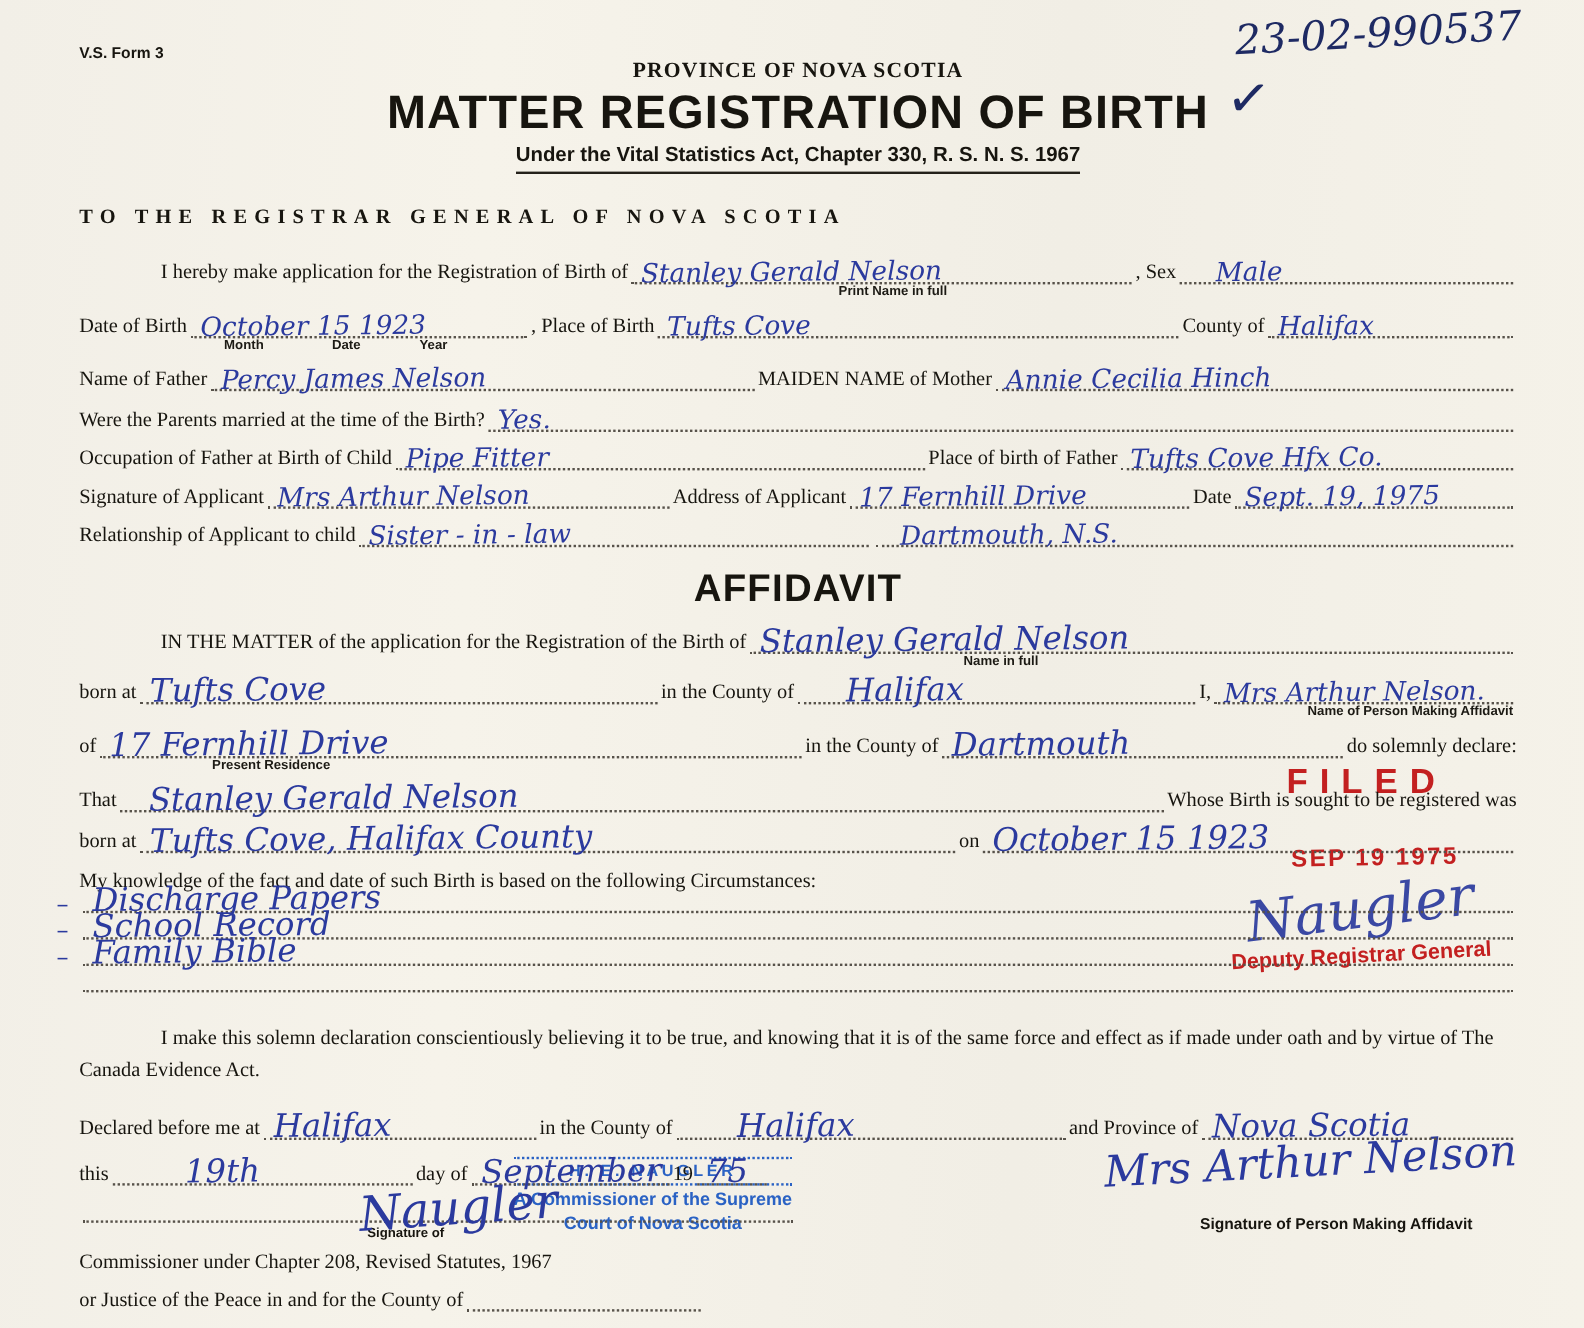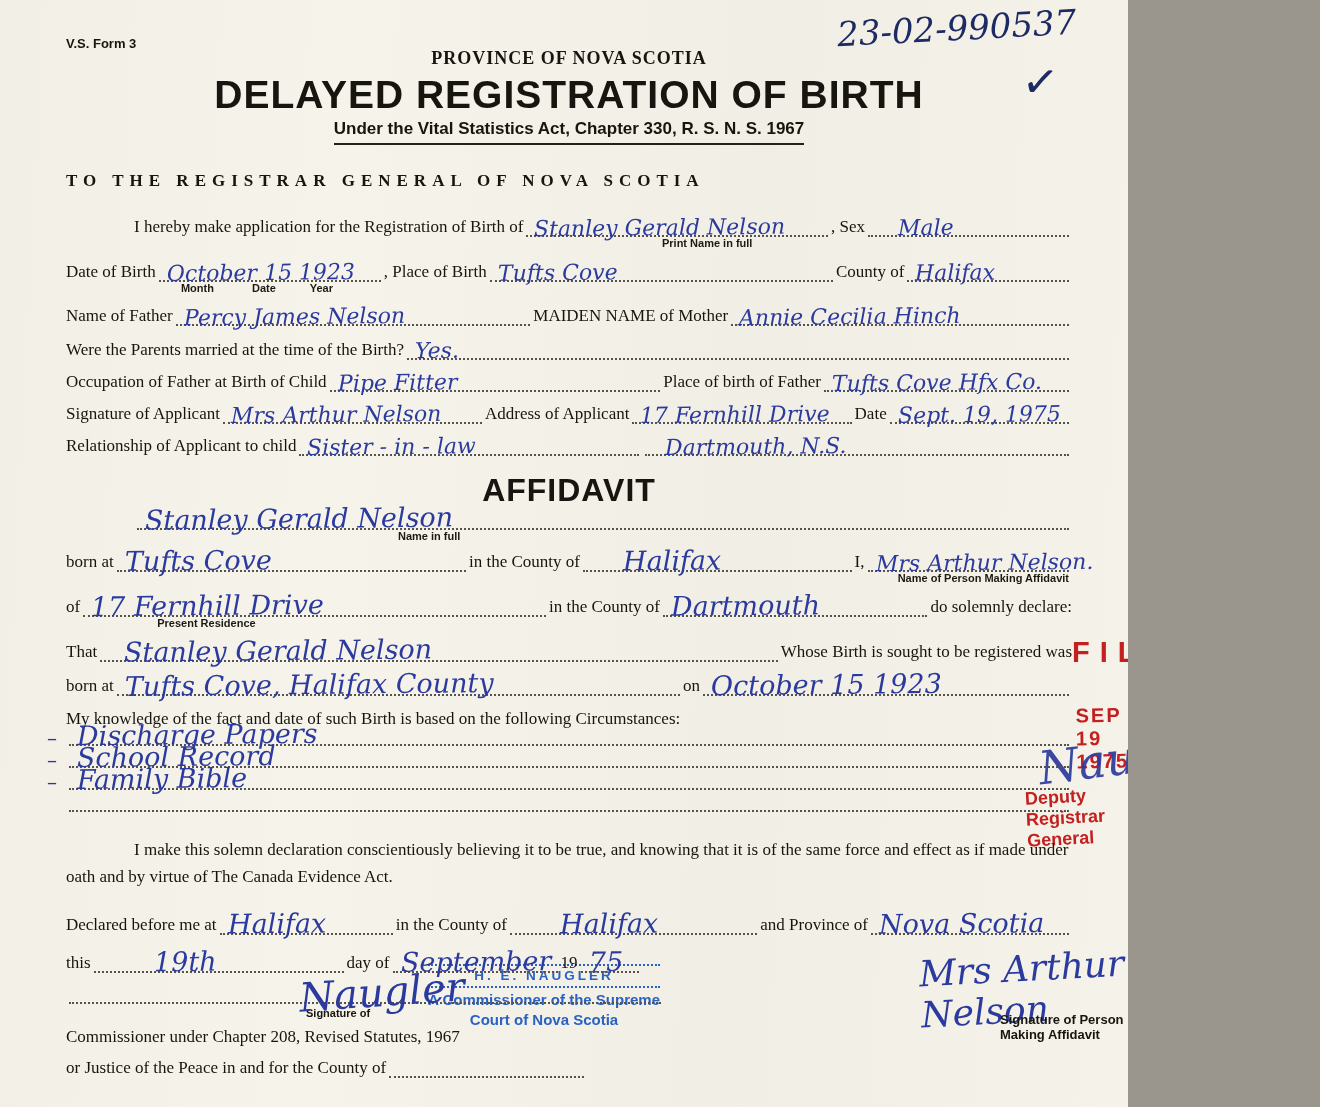--- a/index.html
+++ b/index.html
@@ -1,18 +1,18 @@
 <!DOCTYPE html>
 <html><head>
 <meta charset="utf-8">
 <style>
   * { margin:0; padding:0; box-sizing:border-box; }
   html,body { background:#9a968e; }
   .page {
-    width:1128px; height:1107px; position:relative; overflow:hidden;
+    width:1320px; height:1107px; position:relative; overflow:hidden;
     background:linear-gradient(93deg,#f2efe7 0%,#f6f3ea 30%,#f1eee5 65%,#f5f2e9 100%);
     font-family:"Liberation Serif","DejaVu Serif",serif; color:#17150f;
     font-size:17px;
   }
   .content { position:absolute; left:66px; right:56px; top:0; }
   .center { text-align:center; }
   .province { font-weight:bold; font-size:18px; letter-spacing:1px; margin-top:48px; }
   .title { font-family:"Liberation Sans","DejaVu Sans",sans-serif; font-weight:bold; font-size:39px; letter-spacing:1px; margin-top:4px; }
   .subtitle-wrap { margin-top:2px; }
   .subtitle { display:inline-block; font-family:"Liberation Sans","DejaVu Sans",sans-serif; font-weight:bold; font-size:17px; border-bottom:2px solid #24211a; padding-bottom:4px; }
@@ -60,21 +60,21 @@
     <div class="bs-name">H.  E.  NAUGLER</div>
     <div class="bs-line">A Commissioner of the Supreme</div>
     <div class="bs-line">Court of Nova Scotia</div>
   </div>
   <div class="abs applicant-sig">Mrs Arthur Nelson</div>
   <div class="abs applicant-sig-label">Signature of Person Making Affidavit</div>
 
   <div class="content">
 
     <div class="center province">PROVINCE OF NOVA SCOTIA</div>
-    <div class="center title">DELAYED REGISTRATION OF BIRTH</div>
+    <div class="center title">MATTER REGISTRATION OF BIRTH</div>
     <div class="center subtitle-wrap">
       <span class="subtitle">Under the Vital Statistics Act, Chapter 330, R. S. N. S. 1967</span>
     </div>
     <div class="addressee">TO THE REGISTRAR GENERAL OF NOVA SCOTIA</div>
 
     <div class="frow" style="margin-top:26px;">
       <span class="indent"></span>
       <span class="lbl">I hereby make application for the Registration of Birth of</span>
       <span class="fill" style="flex-grow:3;">
         <span class="hw">Stanley Gerald Nelson</span>
@@ -156,20 +156,21 @@
       </span>
       <span class="fill" style="flex-grow:1.25;">
         <span class="hw" style="left:20px;">Dartmouth, N.S.</span>
       </span>
     </div>
 
     <div class="center affheading">AFFIDAVIT</div>
 
     <div class="frow" style="margin-top:16px;">
       <span class="indent"></span>
+      <span class="lbl">IN THE MATTER of the application for the Registration of the Birth of</span>
       <span class="fill">
         <span class="hw hw-lg">Stanley  Gerald  Nelson</span>
         <span class="sub" style="left:28%;">Name in full</span>
       </span>
     </div>
 
     <div class="frow" style="margin-top:22px;">
       <span class="lbl">born at</span>
       <span class="fill" style="flex-grow:2.6;">
         <span class="hw hw-lg">Tufts Cove</span>

